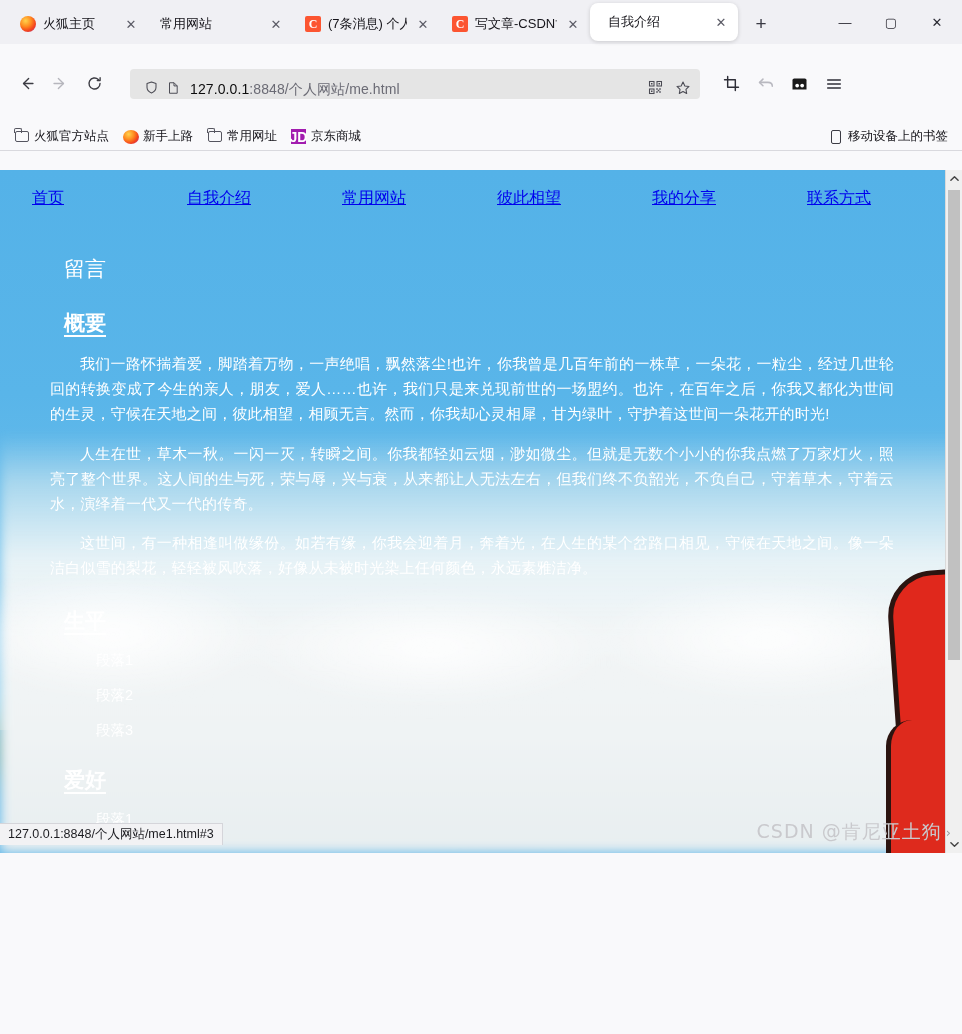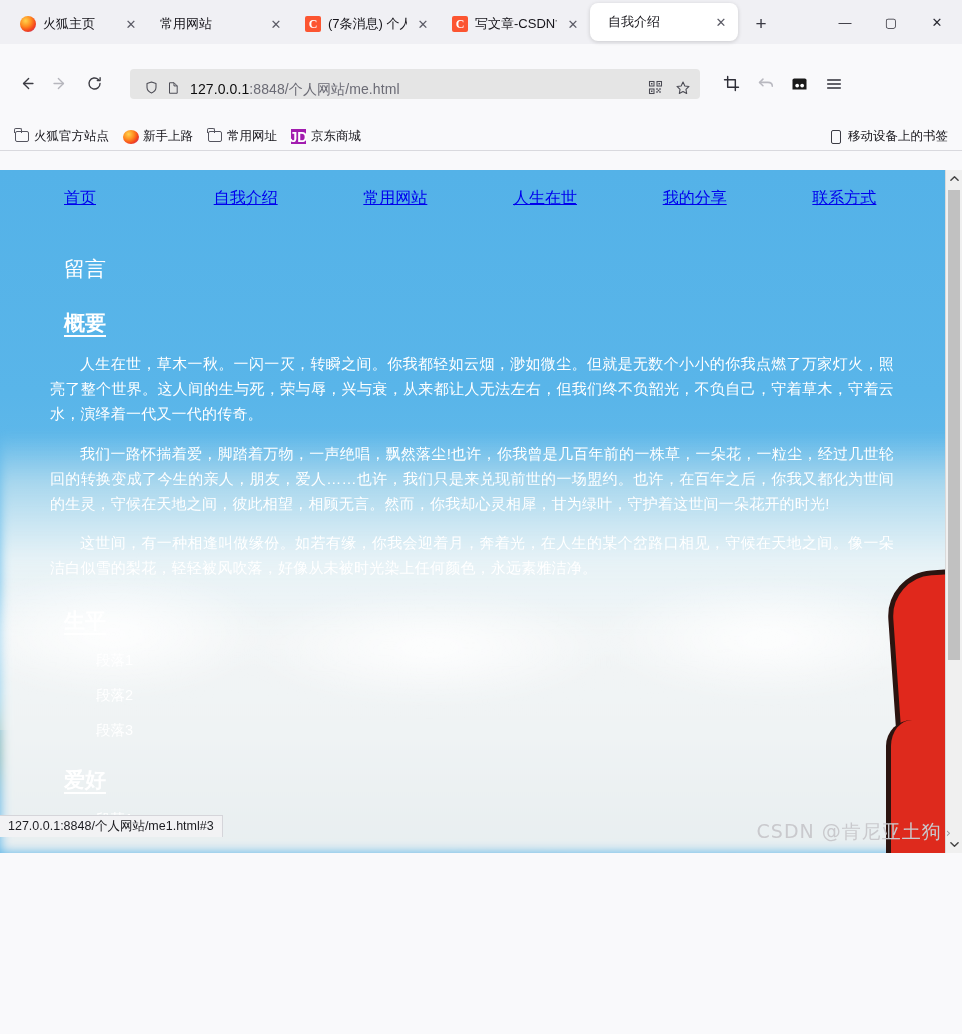--- a/index.html
+++ b/index.html
@@ -168,21 +168,21 @@
   }
   .fig-shadow {
     position:absolute; right: 0; top: 330px; width: 110px; height: 90px;
     background: #d5281b; border-radius: 14px 0 0 0;
   }
 
   .page {
     position: absolute; inset: 0; padding: 0; overflow: hidden;
     color: #ffffff; font-family: "Liberation Sans", sans-serif;
   }
-  .nav-row1 { display:flex; padding-left: 64px; padding-top: 18px; justify-content: space-between; }
+  .nav-row1 { display:flex; padding-left: 32px; padding-top: 18px; justify-content: space-between; }
   .nav-row1 a { width: 160px; }
   .nav-row2 { padding-left: 64px; padding-top: 46px; font-size: 21px; }
 
   .crumbs { padding: 26px 0 0 64px; font-size: 14.5px; }
   .crumbs a { color: #7b34c9; text-decoration: none; margin-right: 5px; }
 
   h2.sec {
     margin: 26px 0 0 64px; font-size: 21px; font-weight: bold;
     text-decoration: underline; text-underline-offset: 5px;
     display: inline-block; color: #fff;
@@ -207,21 +207,21 @@
     color: #555; font-size: 9px; background: #f0f0f0;
   }
   .ps-thumb {
     position: absolute; left: 2px; right: 2px; top: 20px; height: 470px;
     background: #c1c1c1; border-radius: 0;
   }
   .ps-down { position: absolute; bottom: 0; left: 0; }
 
   
   .statusbar {
-    position: absolute; left: 0; bottom: 16px; height: 22px;
+    position: absolute; left: 0; bottom: 8px; height: 22px;
     background: #f2f2f4; border: 1px solid #d5d5da; border-left: none; border-bottom: none;
     padding: 0 8px; display: flex; align-items: center;
     font-size: 12.5px; color: #1c1c21; z-index: 40;
   }
   .watermark {
     position: absolute; right: 10px; bottom: 8px; z-index: 35;
     font-size: 19px; color: #c9c9cd; letter-spacing: 1px;
     font-family: "DejaVu Sans", sans-serif; display: flex; align-items: center; gap: 4px;
   }
   .wm-arrow { font-size: 13px; color: #9a9aa0; }
@@ -402,34 +402,34 @@
         <div class="fig-shadow"></div>
       </div>
     </div>
 
     <div class="page">
 
       <div class="nav-row1">
         <a href="#">首页</a>
         <a href="#">自我介绍</a>
         <a href="#">常用网站</a>
-        <a href="#">人生在世</a>
+        <a href="#">彼此相望</a>
         <a href="#">我的分享</a>
         <a href="#">联系方式</a>
       </div>
 
       <div class="nav-row2">
         <a href="#" style="color:#fff;text-decoration:none;">留言</a>
       </div>
 
 
       <div class="sec-wrap">
         <h2 class="sec">概要</h2>
+        <p class="para">我们一路怀揣着爱，脚踏着万物，一声绝唱，飘然落尘!也许，你我曾是几百年前的一株草，一朵花，一粒尘，经过几世轮回的转换变成了今生的亲人，朋友，爱人……也许，我们只是来兑现前世的一场盟约。也许，在百年之后，你我又都化为世间的生灵，守候在天地之间，彼此相望，相顾无言。然而，你我却心灵相犀，甘为绿叶，守护着这世间一朵花开的时光!</p>
         <p class="para">人生在世，草木一秋。一闪一灭，转瞬之间。你我都轻如云烟，渺如微尘。但就是无数个小小的你我点燃了万家灯火，照亮了整个世界。这人间的生与死，荣与辱，兴与衰，从来都让人无法左右，但我们终不负韶光，不负自己，守着草木，守着云水，演绎着一代又一代的传奇。</p>
-        <p class="para">我们一路怀揣着爱，脚踏着万物，一声绝唱，飘然落尘!也许，你我曾是几百年前的一株草，一朵花，一粒尘，经过几世轮回的转换变成了今生的亲人，朋友，爱人……也许，我们只是来兑现前世的一场盟约。也许，在百年之后，你我又都化为世间的生灵，守候在天地之间，彼此相望，相顾无言。然而，你我却心灵相犀，甘为绿叶，守护着这世间一朵花开的时光!</p>
         <p class="para">这世间，有一种相逢叫做缘份。如若有缘，你我会迎着月，奔着光，在人生的某个岔路口相见，守候在天地之间。像一朵洁白似雪的梨花，轻轻被风吹落，好像从未被时光染上任何颜色，永远素雅洁净。</p>
       </div>
 
       <div class="sec-wrap">
         <h2 class="sec">生平</h2>
         <p class="item">段落1</p>
         <p class="item">段落2</p>
         <p class="item">段落3</p>
       </div>
 

